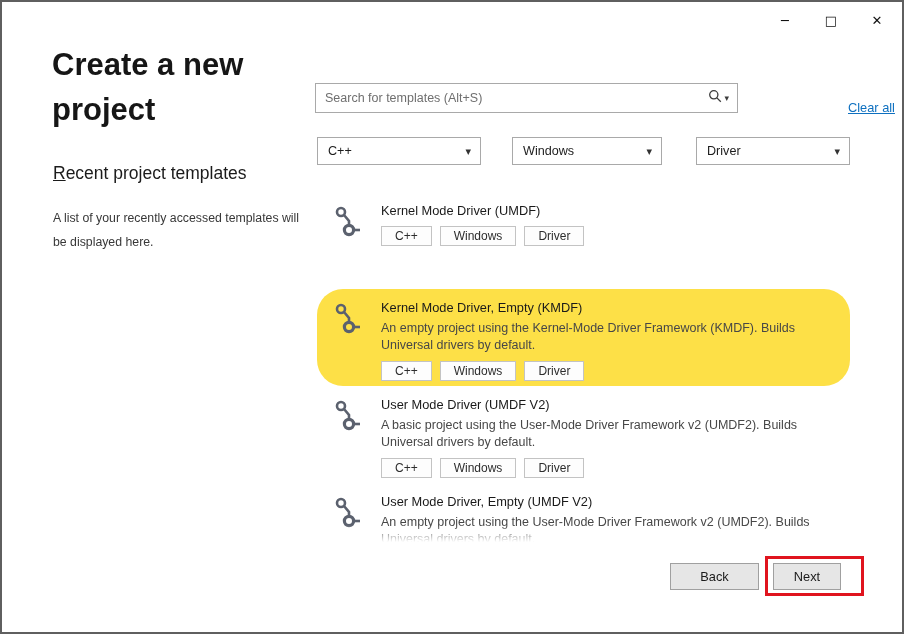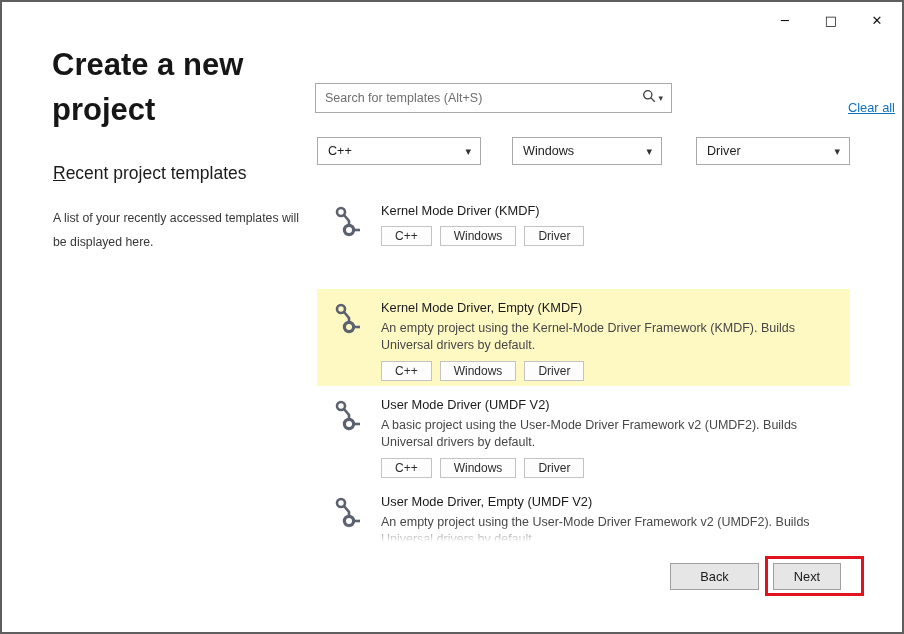--- a/index.html
+++ b/index.html
@@ -15,41 +15,41 @@
     font-family:"DejaVu Sans",sans-serif;}
   .win-btn .glyph{line-height:1;}
   
   .page-title{position:absolute;left:50px;top:40px;width:280px;
     font-size:31px;line-height:45px;font-weight:700;color:#161616;}
   .recent-heading{position:absolute;left:51px;top:161px;font-size:17.5px;color:#1b1b1b;}
   .recent-heading::first-letter{text-decoration:underline;}
   .recent-desc{position:absolute;left:51px;top:204px;width:252px;
     font-size:12.3px;line-height:24px;color:#383838;}
   
-  .search-box{position:absolute;left:313px;top:81px;width:357px;height:30px;box-sizing:border-box;
+  .search-box{position:absolute;left:313px;top:81px;width:423px;height:30px;box-sizing:border-box;
     border:1px solid #a9a9a9;background:#fff;display:flex;align-items:center;gap:36px;}
   .search-input{flex:1;border:none;outline:none;padding:0 6px 0 9px;font-size:12.5px;
     font-family:"Liberation Sans",sans-serif;color:#1e1e1e;background:transparent;}
   .search-input::placeholder{color:#6f6f6f;}
   .search-icon-wrap{display:flex;align-items:center;gap:2px;padding-right:8px;cursor:pointer;}
   .search-caret{font-size:9px;color:#3c3c3c;font-family:"DejaVu Sans",sans-serif;}
   .clear-all{position:absolute;left:806px;top:98px;font-size:12.8px;color:#0e70c0;
     text-decoration:underline;cursor:pointer;margin-left:40px;}
   
   .dd{position:absolute;top:135px;height:28px;box-sizing:border-box;background:#fff;
     border:1px solid #a9a9a9;display:flex;align-items:center;justify-content:space-between;
     padding:0 9px 0 10px;font-size:12.6px;color:#1c1c1c;cursor:pointer;}
   .dd-caret{font-size:11px;color:#333;font-family:"DejaVu Sans",sans-serif;}
   .dd-lang{left:315px;width:164px;}
   .dd-platform{left:510px;width:150px;}
   .dd-type{left:694px;width:154px;}
   
   .tpl-list{position:absolute;left:315px;top:190px;width:533px;height:351px;overflow:hidden;}
   .tpl{position:relative;box-sizing:border-box;height:97px;padding:11px 14px 0 64px;cursor:pointer;}
-  .tpl.selected{background:#fef9c3;}
+  .tpl.selected{background:#fde047;border-radius:26px;}
   .tpl-icon{position:absolute;left:14px;top:12px;width:34px;height:34px;}
   .tpl-title{font-size:12.8px;color:#1a1a1a;margin-bottom:5px;}
   .tpl-desc{font-size:12.5px;line-height:16.5px;color:#474747;max-width:462px;}
   .tpl-tags{display:flex;gap:8px;margin-top:8px;}
   .tag{display:inline-block;padding:2px 13px;border:1px solid #c3c3c3;background:#fdfdfd;
     font-size:12px;color:#2d2d2d;cursor:pointer;}
   .list-fade{position:absolute;left:315px;top:523px;width:533px;height:19px;
     background:linear-gradient(to bottom, rgba(255,255,255,0), #ffffff 90%);pointer-events:none;}
   
   .btn{position:absolute;top:561px;height:27px;box-sizing:border-box;background:#e6e6e6;
@@ -113,21 +113,21 @@
 
     <div class="tpl">
       <span class="tpl-icon">
         <svg viewBox="0 0 34 34" width="34" height="34">
           <circle cx="10" cy="8" r="4" fill="none" stroke="#5b616e" stroke-width="2.6"></circle>
           <path d="M13 11 L18 17 L18 21" fill="none" stroke="#5b616e" stroke-width="2.6"></path>
           <circle cx="18" cy="26" r="4.6" fill="none" stroke="#5b616e" stroke-width="3.2"></circle>
           <path d="M23 26 L29 26" fill="none" stroke="#5b616e" stroke-width="2.6"></path>
         </svg>
       </span>
-      <div class="tpl-title">Kernel Mode Driver (KMDF)</div>
+      <div class="tpl-title">Kernel Mode Driver (UMDF)</div>
       <div class="tpl-tags">
         <span class="tag">C++</span>
         <span class="tag">Windows</span>
         <span class="tag">Driver</span>
       </div>
     </div>
 
     <div class="tpl selected">
       <span class="tpl-icon">
         <svg viewBox="0 0 34 34" width="34" height="34">

